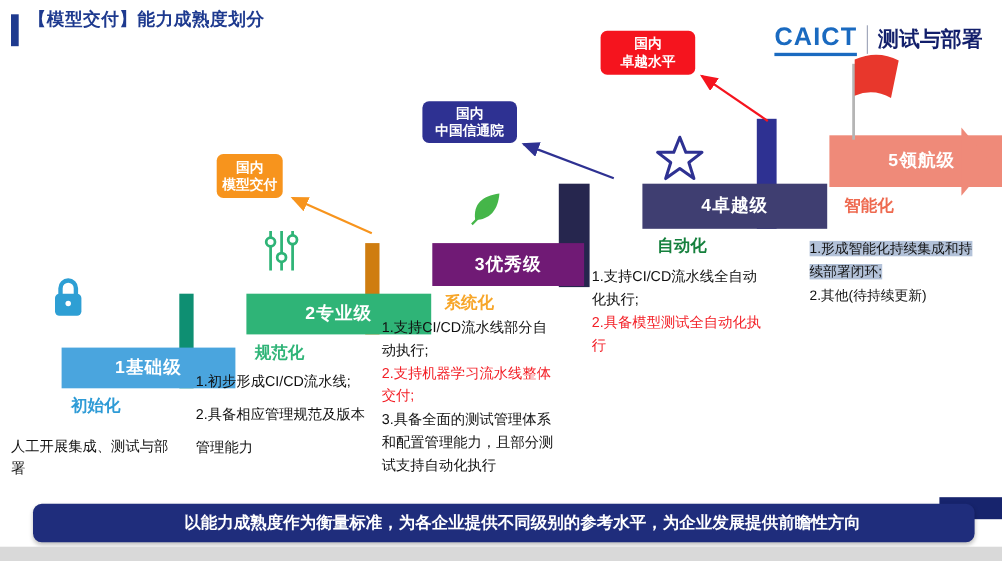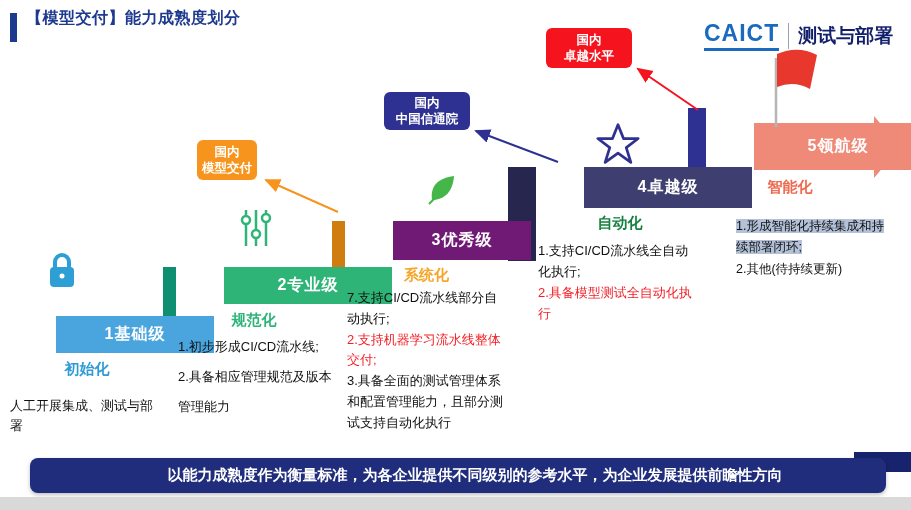--- a/index.html
+++ b/index.html
@@ -116,21 +116,21 @@
   <div class="tag tag5">智能化</div>
 
   <div class="desc desc1">
     <div class="item">人工开展集成、测试与部署</div>
   </div>
   <div class="desc desc2">
     <div class="item">1.初步形成CI/CD流水线;</div>
     <div class="item">2.具备相应管理规范及版本管理能力</div>
   </div>
   <div class="desc desc3">
-    <div class="item">7.支持CI/CD流水线部分自动执行;</div>
+    <div class="item">1.支持CI/CD流水线部分自动执行;</div>
     <div class="item red">2.支持机器学习流水线整体交付;</div>
     <div class="item">3.具备全面的测试管理体系和配置管理能力，且部分测试支持自动化执行</div>
   </div>
   <div class="desc desc4">
     <div class="item">1.支持CI/CD流水线全自动化执行;</div>
     <div class="item red">2.具备模型测试全自动化执行</div>
   </div>
   <div class="desc desc5">
     <div class="item"><span class="hl">1.形成智能化持续集成和持续部署闭环;</span></div>
     <div class="item">2.其他(待持续更新)</div>

